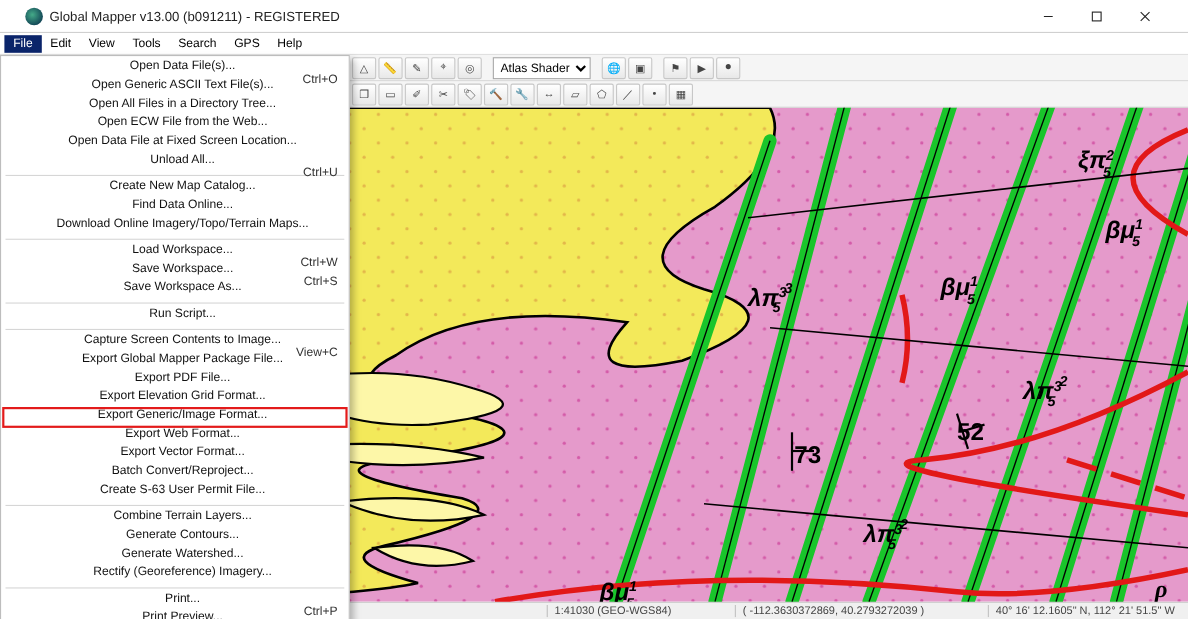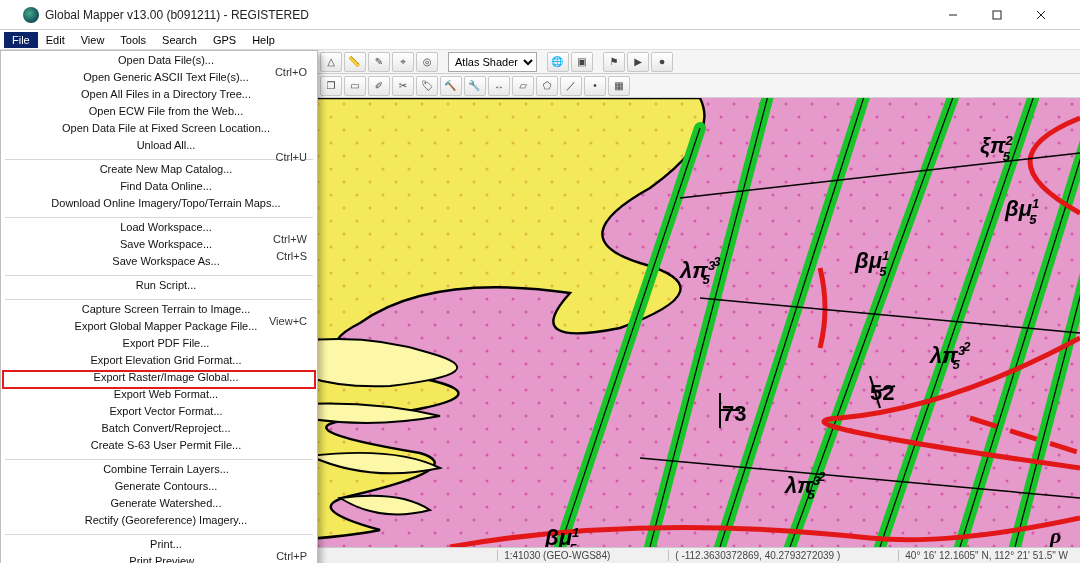--- a/index.html
+++ b/index.html
@@ -306,34 +306,34 @@
     </div>
     <div class="row">
       <span>Save Workspace As...</span>
     </div>
     <hr>
     <div class="row">
       <span>Run Script...</span>
     </div>
     <hr>
     <div class="row">
-      <span>Capture Screen Terrain to Image...</span>
+      <span>Capture Screen Contents to Image...</span>
       <span class="sc">View+C</span>
     </div>
     <div class="row">
       <span>Export Global Mapper Package File...</span>
     </div>
     <div class="row">
       <span>Export PDF File...</span>
     </div>
     <div class="row">
       <span>Export Elevation Grid Format...</span>
     </div>
     <div class="row highlight">
-      <span>Export Raster/Image Global...</span>
+      <span>Export Generic/Image Format...</span>
     </div>
     <div class="row">
       <span>Export Web Format...</span>
     </div>
     <div class="row">
       <span>Export Vector Format...</span>
     </div>
     <div class="row">
       <span>Batch Convert/Reproject...</span>
     </div>

